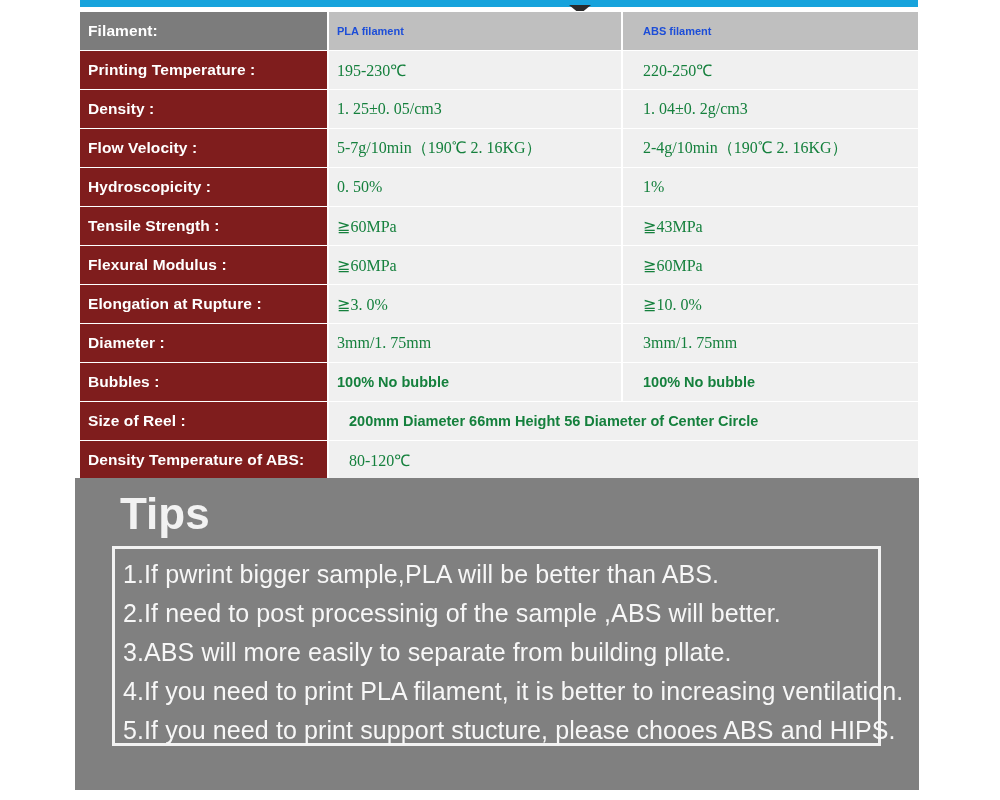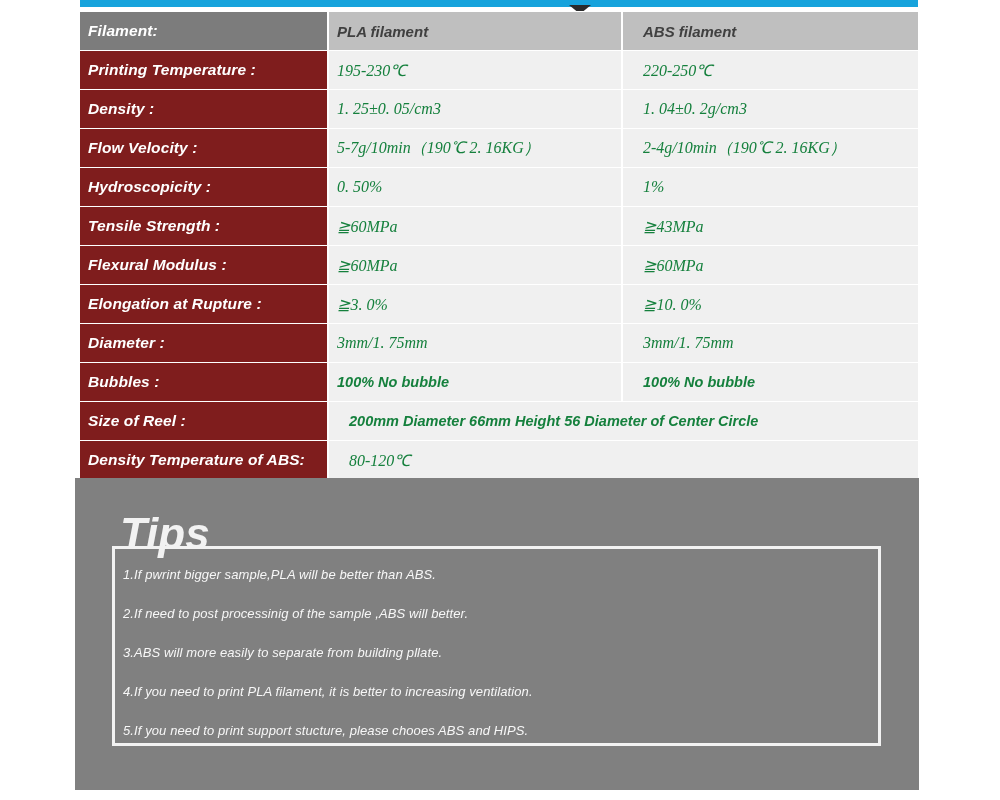--- a/index.html
+++ b/index.html
@@ -10,21 +10,20 @@
     height: 800px;
     overflow: hidden;
     font-family: "Liberation Sans", sans-serif;
   }
 
   #page {
     position: relative;
     width: 1000px;
     height: 676px;
     background: #ffffff;
-    font-style: italic;
   }
 
   
   .topbar {
     position: absolute;
     left: 80px;
     top: 0px;
     width: 838px;
     height: 7px;
     background: #17a3dc;
@@ -85,24 +84,24 @@
   }
   td.val:last-child { border-right: none; padding-left: 20px; }
 
   
   tr.headrow td.label {
     background: #7c7c7c;
     color: #ffffff;
   }
   tr.headrow td.val {
     background: #bfbfbf;
-    color: #404040;
-    font-family: "Liberation Sans", sans-serif;
-    font-weight: bold;
-    font-size: 15px;
+    color: #1d4ed8;
+    font-family: "Liberation Sans", sans-serif;
+    font-weight: bold;
+    font-size: 11px;
   }
 
   
   td.val.sans {
     font-family: "Liberation Sans", sans-serif;
     font-weight: bold;
     font-size: 14.5px;
   }
 
   
@@ -117,36 +116,35 @@
   .tips-title {
     position: absolute;
     left: 45px;
     top: 10px;
     color: #f2f2f2;
     font-family: "Liberation Sans", sans-serif;
     font-weight: bold;
     font-size: 44px;
     line-height: 52px;
     letter-spacing: 0px;
-    margin-top: 20px;
   }
   .tips-box {
     position: absolute;
     left: 37px;
     top: 68px;
     width: 769px;
     height: 200px;
     border: 3px solid #f2f2f2;
     box-sizing: border-box;
     padding: 6px 0 0 8px;
   }
   .tips-line {
     color: #f7f7f7;
     font-family: "Liberation Sans", sans-serif;
-    font-size: 13px;
+    font-size: 25px;
     line-height: 39px;
     white-space: nowrap;
     letter-spacing: 0.1px;
   }
 </style>
 </head>
 <body>
 
 <div id="page">
 

